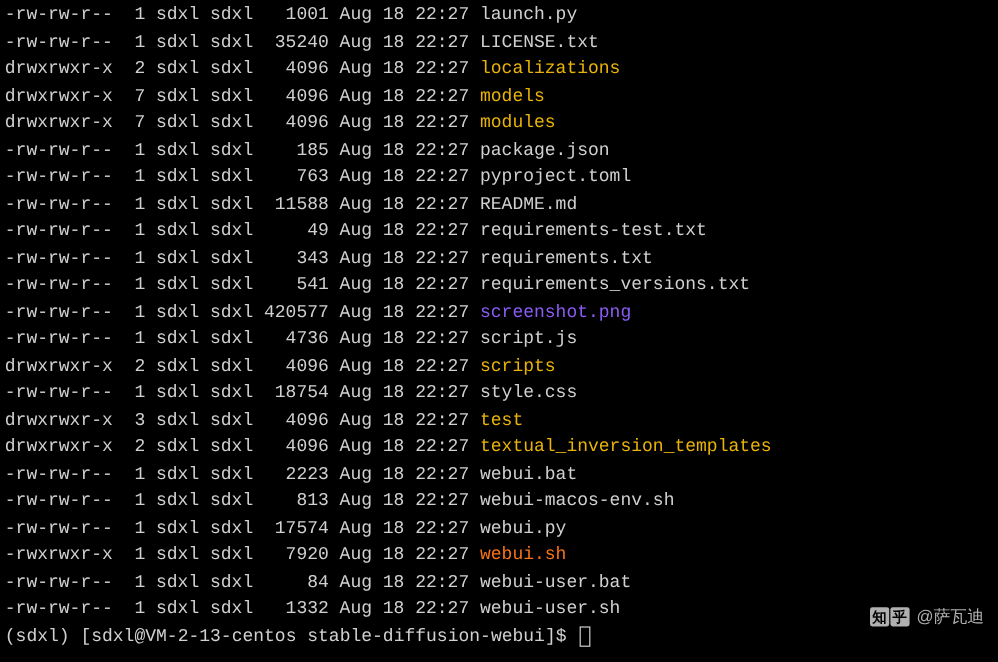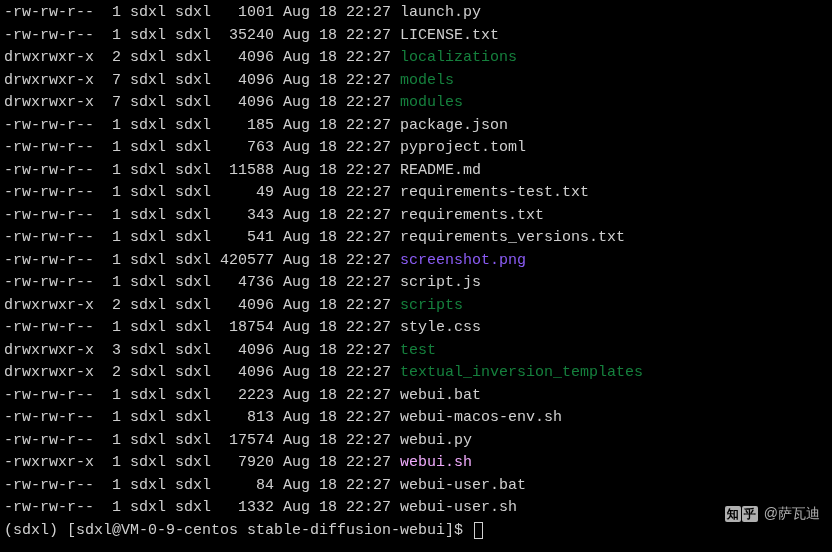--- a/index.html
+++ b/index.html
@@ -29,22 +29,22 @@
     .links { display: inline-block; width: 2ch; text-align: right; margin-left: 1ch; }
     .owner { display: inline-block; width: 4ch; margin-left: 1ch; }
     .group { display: inline-block; width: 4ch; margin-left: 1ch; }
     .size  { display: inline-block; width: 6ch; text-align: right; margin-left: 1ch; }
     .month { display: inline-block; width: 3ch; margin-left: 1ch; }
     .day   { display: inline-block; width: 2ch; text-align: right; margin-left: 1ch; }
     .time  { display: inline-block; width: 5ch; margin-left: 1ch; }
     .fname { display: inline-block; margin-left: 1ch; }
 
     .ftype-file { color: #d0d0d0; }
-    .ftype-dir  { color: #15803d; }
-    .ftype-exec { color: #f0abfc; }
+    .ftype-dir  { color: #eab308; }
+    .ftype-exec { color: #f97316; }
     .ftype-img  { color: #8b5cf6; }
 
     .prompt-line {
       display: block;
       color: #d0d0d0;
     }
     .cursor {
       display: inline-block;
       width: 0.6em;
       height: 1.1em;
@@ -77,21 +77,21 @@
       font-size: 12px;
       line-height: 16px;
     }
   </style>
 </head>
 <body>
 
 <div class="listing" id="listing"><span class="row"><span class="perms">-rw-rw-r--</span><span class="links">1</span><span class="owner">sdxl</span><span class="group">sdxl</span><span class="size">1001</span><span class="month">Aug</span><span class="day">18</span><span class="time">22:27</span><span class="fname ftype-file">launch.py</span></span><span class="row"><span class="perms">-rw-rw-r--</span><span class="links">1</span><span class="owner">sdxl</span><span class="group">sdxl</span><span class="size">35240</span><span class="month">Aug</span><span class="day">18</span><span class="time">22:27</span><span class="fname ftype-file">LICENSE.txt</span></span><span class="row"><span class="perms">drwxrwxr-x</span><span class="links">2</span><span class="owner">sdxl</span><span class="group">sdxl</span><span class="size">4096</span><span class="month">Aug</span><span class="day">18</span><span class="time">22:27</span><span class="fname ftype-dir">localizations</span></span><span class="row"><span class="perms">drwxrwxr-x</span><span class="links">7</span><span class="owner">sdxl</span><span class="group">sdxl</span><span class="size">4096</span><span class="month">Aug</span><span class="day">18</span><span class="time">22:27</span><span class="fname ftype-dir">models</span></span><span class="row"><span class="perms">drwxrwxr-x</span><span class="links">7</span><span class="owner">sdxl</span><span class="group">sdxl</span><span class="size">4096</span><span class="month">Aug</span><span class="day">18</span><span class="time">22:27</span><span class="fname ftype-dir">modules</span></span><span class="row"><span class="perms">-rw-rw-r--</span><span class="links">1</span><span class="owner">sdxl</span><span class="group">sdxl</span><span class="size">185</span><span class="month">Aug</span><span class="day">18</span><span class="time">22:27</span><span class="fname ftype-file">package.json</span></span><span class="row"><span class="perms">-rw-rw-r--</span><span class="links">1</span><span class="owner">sdxl</span><span class="group">sdxl</span><span class="size">763</span><span class="month">Aug</span><span class="day">18</span><span class="time">22:27</span><span class="fname ftype-file">pyproject.toml</span></span><span class="row"><span class="perms">-rw-rw-r--</span><span class="links">1</span><span class="owner">sdxl</span><span class="group">sdxl</span><span class="size">11588</span><span class="month">Aug</span><span class="day">18</span><span class="time">22:27</span><span class="fname ftype-file">README.md</span></span><span class="row"><span class="perms">-rw-rw-r--</span><span class="links">1</span><span class="owner">sdxl</span><span class="group">sdxl</span><span class="size">49</span><span class="month">Aug</span><span class="day">18</span><span class="time">22:27</span><span class="fname ftype-file">requirements-test.txt</span></span><span class="row"><span class="perms">-rw-rw-r--</span><span class="links">1</span><span class="owner">sdxl</span><span class="group">sdxl</span><span class="size">343</span><span class="month">Aug</span><span class="day">18</span><span class="time">22:27</span><span class="fname ftype-file">requirements.txt</span></span><span class="row"><span class="perms">-rw-rw-r--</span><span class="links">1</span><span class="owner">sdxl</span><span class="group">sdxl</span><span class="size">541</span><span class="month">Aug</span><span class="day">18</span><span class="time">22:27</span><span class="fname ftype-file">requirements_versions.txt</span></span><span class="row"><span class="perms">-rw-rw-r--</span><span class="links">1</span><span class="owner">sdxl</span><span class="group">sdxl</span><span class="size">420577</span><span class="month">Aug</span><span class="day">18</span><span class="time">22:27</span><span class="fname ftype-img">screenshot.png</span></span><span class="row"><span class="perms">-rw-rw-r--</span><span class="links">1</span><span class="owner">sdxl</span><span class="group">sdxl</span><span class="size">4736</span><span class="month">Aug</span><span class="day">18</span><span class="time">22:27</span><span class="fname ftype-file">script.js</span></span><span class="row"><span class="perms">drwxrwxr-x</span><span class="links">2</span><span class="owner">sdxl</span><span class="group">sdxl</span><span class="size">4096</span><span class="month">Aug</span><span class="day">18</span><span class="time">22:27</span><span class="fname ftype-dir">scripts</span></span><span class="row"><span class="perms">-rw-rw-r--</span><span class="links">1</span><span class="owner">sdxl</span><span class="group">sdxl</span><span class="size">18754</span><span class="month">Aug</span><span class="day">18</span><span class="time">22:27</span><span class="fname ftype-file">style.css</span></span><span class="row"><span class="perms">drwxrwxr-x</span><span class="links">3</span><span class="owner">sdxl</span><span class="group">sdxl</span><span class="size">4096</span><span class="month">Aug</span><span class="day">18</span><span class="time">22:27</span><span class="fname ftype-dir">test</span></span><span class="row"><span class="perms">drwxrwxr-x</span><span class="links">2</span><span class="owner">sdxl</span><span class="group">sdxl</span><span class="size">4096</span><span class="month">Aug</span><span class="day">18</span><span class="time">22:27</span><span class="fname ftype-dir">textual_inversion_templates</span></span><span class="row"><span class="perms">-rw-rw-r--</span><span class="links">1</span><span class="owner">sdxl</span><span class="group">sdxl</span><span class="size">2223</span><span class="month">Aug</span><span class="day">18</span><span class="time">22:27</span><span class="fname ftype-file">webui.bat</span></span><span class="row"><span class="perms">-rw-rw-r--</span><span class="links">1</span><span class="owner">sdxl</span><span class="group">sdxl</span><span class="size">813</span><span class="month">Aug</span><span class="day">18</span><span class="time">22:27</span><span class="fname ftype-file">webui-macos-env.sh</span></span><span class="row"><span class="perms">-rw-rw-r--</span><span class="links">1</span><span class="owner">sdxl</span><span class="group">sdxl</span><span class="size">17574</span><span class="month">Aug</span><span class="day">18</span><span class="time">22:27</span><span class="fname ftype-file">webui.py</span></span><span class="row"><span class="perms">-rwxrwxr-x</span><span class="links">1</span><span class="owner">sdxl</span><span class="group">sdxl</span><span class="size">7920</span><span class="month">Aug</span><span class="day">18</span><span class="time">22:27</span><span class="fname ftype-exec">webui.sh</span></span><span class="row"><span class="perms">-rw-rw-r--</span><span class="links">1</span><span class="owner">sdxl</span><span class="group">sdxl</span><span class="size">84</span><span class="month">Aug</span><span class="day">18</span><span class="time">22:27</span><span class="fname ftype-file">webui-user.bat</span></span><span class="row"><span class="perms">-rw-rw-r--</span><span class="links">1</span><span class="owner">sdxl</span><span class="group">sdxl</span><span class="size">1332</span><span class="month">Aug</span><span class="day">18</span><span class="time">22:27</span><span class="fname ftype-file">webui-user.sh</span></span></div>
 
 <div class="prompt-line">
-  <span>(sdxl) [sdxl@VM-0-9-centos stable-diffusion-webui]$ </span><span class="cursor"></span>
+  <span>(sdxl) [sdxl@VM-2-13-centos stable-diffusion-webui]$ </span><span class="cursor"></span>
 </div>
 
 <div class="watermark">
   <span class="watermark-logo">
     <span>知</span>
     <span>乎</span>
   </span>
   <span>@萨瓦迪</span>
 </div>
 

